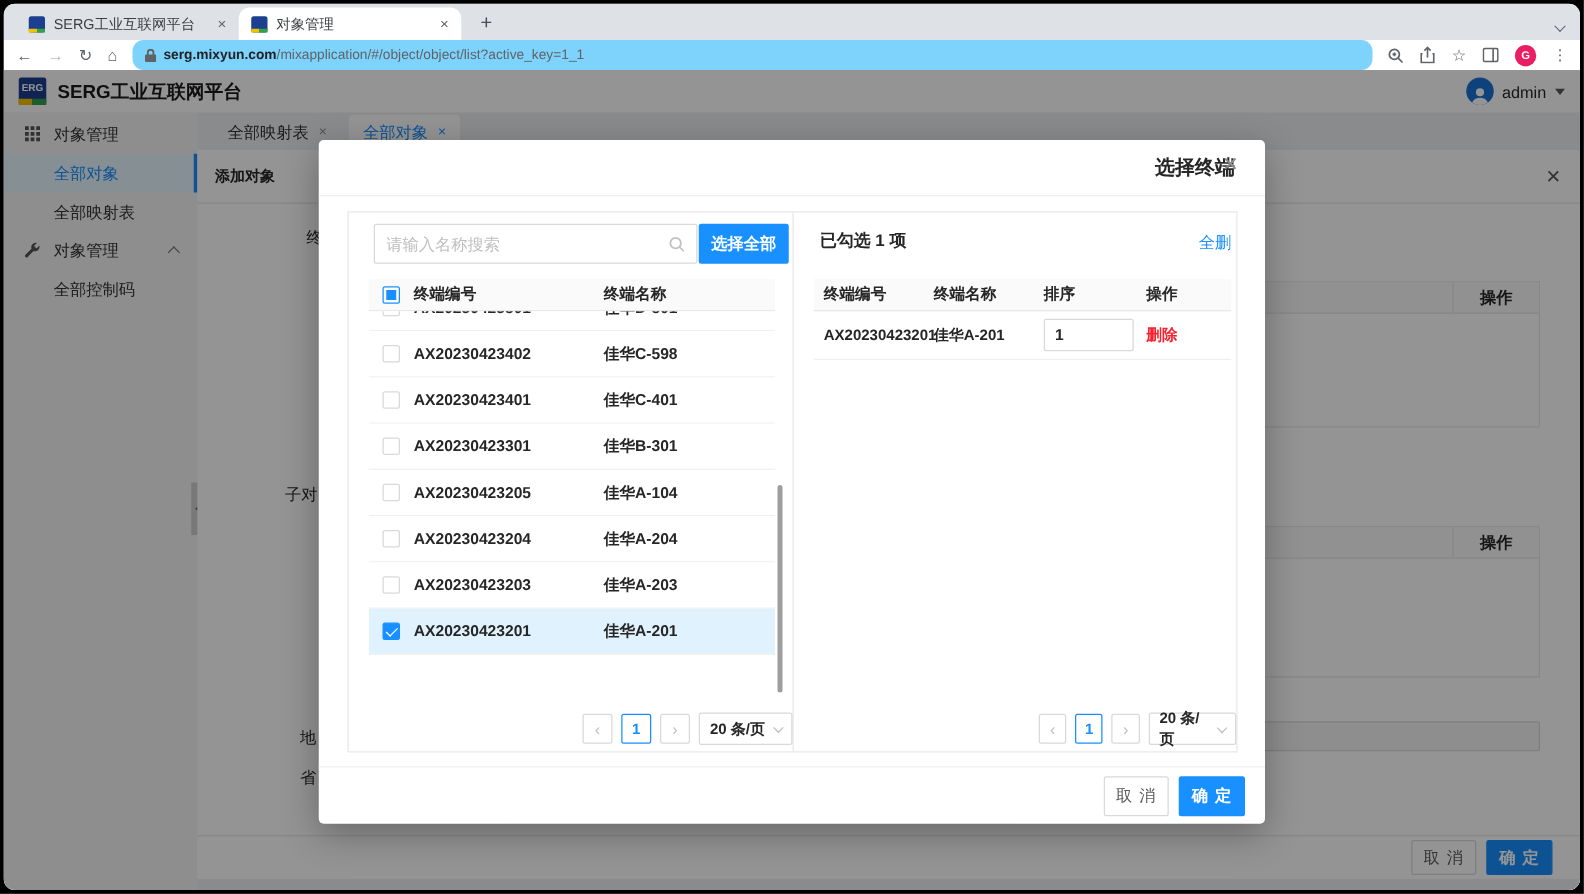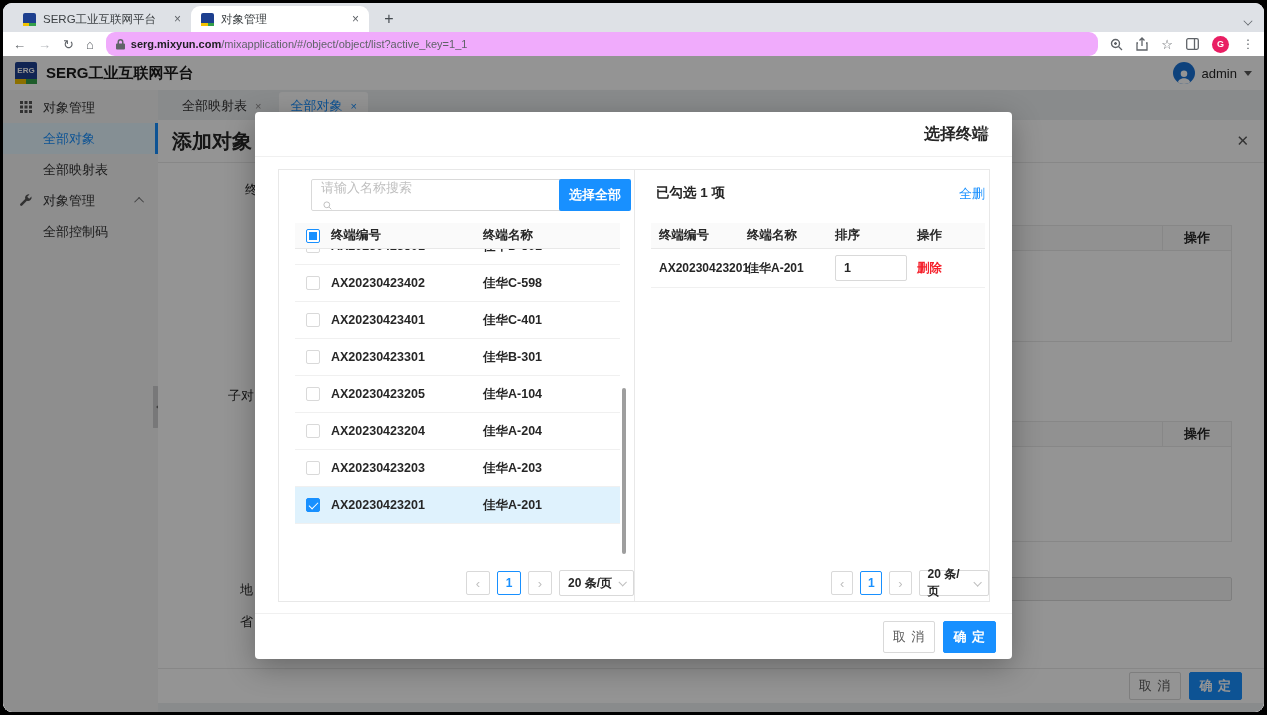--- a/index.html
+++ b/index.html
@@ -13,21 +13,21 @@
   .btab.active { background:#fff; }
   .btab .tlabel { flex:1; overflow:hidden; white-space:nowrap; }
   .favicon { width:13px; height:13px; background:#1d3f8f; border-radius:2px; position:relative; flex:none; }
   .favicon::after { content:""; position:absolute; left:0; right:0; bottom:0; height:3px; background:linear-gradient(90deg,#f2c200 50%,#35a04a 50%); }
   .tclose { color:#5f6368; font-size:12px; }
   .newtab { color:#454b50; font-size:16px; margin-left:10px; margin-bottom:4px; width:20px; text-align:center; }
   .tabsearch { position:absolute; right:12px; bottom:7px; width:8px; height:8px; border-right:1.6px solid #5f6368; border-bottom:1.6px solid #5f6368; transform:rotate(45deg) scale(.8); }
   .toolbar { height:24px; background:#fff; display:flex; align-items:center; padding:0 10px; gap:12px; }
   .navic { color:#5f6368; font-size:13px; line-height:1; }
   .navic.dim { color:#b6b9bd; }
-  .urlbar { flex:1; height:18px; background:#f0abfc; border-radius:9px; display:flex; align-items:center; padding:12px 10px; gap:6px; font-size:11px; }
+  .urlbar { flex:1; height:18px; background:#7dd3fc; border-radius:9px; display:flex; align-items:center; padding:12px 10px; gap:6px; font-size:11px; }
   .urlhost { color:#202124; font-weight:700; }
   .urlpath { color:#5f6368; }
   .chromeicons { display:flex; align-items:center; gap:13px; }
   .chromeicons svg { display:block; }
   .gavatar { width:17px; height:17px; border-radius:50%; background:#e91e63; color:#fff; font-size:9px; font-weight:700; display:flex; align-items:center; justify-content:center; }
 
   
   .page { position:relative; height:656px; background:#fff; overflow:hidden; }
   .appbar { position:absolute; top:0; left:0; right:0; height:34px; background:#fff; display:flex; align-items:center; padding:0 12px; }
   .applogo { width:22px; height:22px; background:#1d3f8f; border-radius:2px; position:relative; color:#fff; font-size:8px; font-weight:700; text-align:center; line-height:18px; }
@@ -50,21 +50,21 @@
 
   .main { position:absolute; top:34px; left:155px; right:0; bottom:0; background:#edeff2; }
   .ctabs { position:absolute; top:2px; left:0; right:0; height:28px; display:flex; align-items:center; padding-left:13px; gap:7px; }
   .ctab { display:flex; align-items:center; gap:8px; height:28px; padding:0 11px; font-size:13px; color:#333; }
   .ctab.active { background:#fff; color:#1890ff; border-radius:3px 3px 0 0; }
   .ctab .x { font-size:11px; color:#8c8c8c; }
   .ctab.active .x { color:#1890ff; }
 
   .drawer { position:absolute; top:30px; left:0; right:0; bottom:9px; background:#fff; }
   .drawer-h { height:43px; border-bottom:1px solid #e8e8e8; display:flex; align-items:center; padding:0 15px 0 14px; }
-  .drawer-title { font-size:20px; font-weight:600; color:#262626; }
+  .drawer-title { font-size:12px; font-weight:600; color:#262626; }
   .drawer-close { margin-left:auto; font-size:15px; color:#595959; }
   .flabel { position:absolute; font-size:13px; color:#262626; }
   .bgtable { position:absolute; left:122px; right:32px; border:1px solid #e8e8e8; background:#fff; }
   .bgtable .hd { height:25px; background:#fafafa; border-bottom:1px solid #e8e8e8; position:relative; }
   .bgtable .hd .op { position:absolute; right:0; top:0; bottom:0; width:69px; border-left:1px solid #e8e8e8; display:flex; align-items:center; justify-content:center; font-size:13px; font-weight:600; color:#262626; }
   .bginput { position:absolute; left:122px; right:32px; top:457px; height:24px; background:#f5f5f5; border:1px solid #d9d9d9; border-radius:2px; }
   .drawer-foot { position:absolute; left:0; right:0; bottom:0; height:35px; border-top:1px solid #e8e8e8; background:#fff; display:flex; align-items:center; justify-content:flex-end; gap:8px; padding:0 22px; }
   .btn { height:28px; padding:0 9px; font-size:13px; border-radius:2px; display:flex; align-items:center; letter-spacing:1px; }
   .btn.sec { background:#fff; border:1px solid #d9d9d9; color:#595959; }
   .btn.pri { background:#1890ff; border:1px solid #1890ff; color:#fff; font-weight:600; }
@@ -72,21 +72,21 @@
   .overlay { position:absolute; inset:0; background:rgba(0,0,0,0.42); z-index:5; }
 
   
   .modal { position:absolute; left:252px; top:56px; width:757px; height:547px; background:#fff; border-radius:4px; box-shadow:0 8px 30px rgba(0,0,0,.3); z-index:10; }
   .m-h { height:45px; border-bottom:1px solid #f0f0f0; display:flex; align-items:center; padding:0 24px;justify-content:flex-end; }
   .m-title { font-size:16px; font-weight:600; color:#262626; }
   .m-close { position:absolute; top:13px; right:21px; font-size:16px; color:#8c8c8c; line-height:1; }
   .m-box { position:absolute; left:23px; top:57px; width:712px; height:433px; border:1px solid #e8e8e8; }
   .m-div { position:absolute; left:355px; top:0; bottom:0; width:1px; background:#e8e8e8; }
 
-  .srch { position:absolute; left:32px; top:9px; width:259px; height:32px; border:1px solid #d9d9d9; border-radius:2px; display:flex; padding:0 9px; gap:6px;flex-direction:column; }
+  .srch { position:absolute; left:20px; top:9px; width:259px; height:32px; border:1px solid #d9d9d9; border-radius:2px; display:flex; align-items:center; padding:0 9px; gap:6px; }
   .srch input { flex:1; border:0; outline:0; font-size:13px; color:#262626; font-family:inherit; }
   .srch input::placeholder { color:#bfbfbf; }
   .selall { position:absolute; left:280px; top:9px; width:72px; height:32px; background:#1890ff; color:#fff; font-size:13px; font-weight:600; border-radius:2px; display:flex; align-items:center; justify-content:center; }
 
   .lthead { position:absolute; left:16px; top:53px; width:325px; height:26px; background:#fafafa; border-bottom:1px solid #e8e8e8; display:flex; align-items:center; font-size:12.5px; font-weight:700; color:#262626; }
   .cbcell { width:36px; display:flex; justify-content:center; flex:none; }
   .c-code { width:152px; flex:none; }
   .c-name { flex:1; }
   .ltbody { position:absolute; left:16px; top:79px; width:325px; height:311px; overflow:hidden; }
   .ltinner { margin-top:-21px; }

